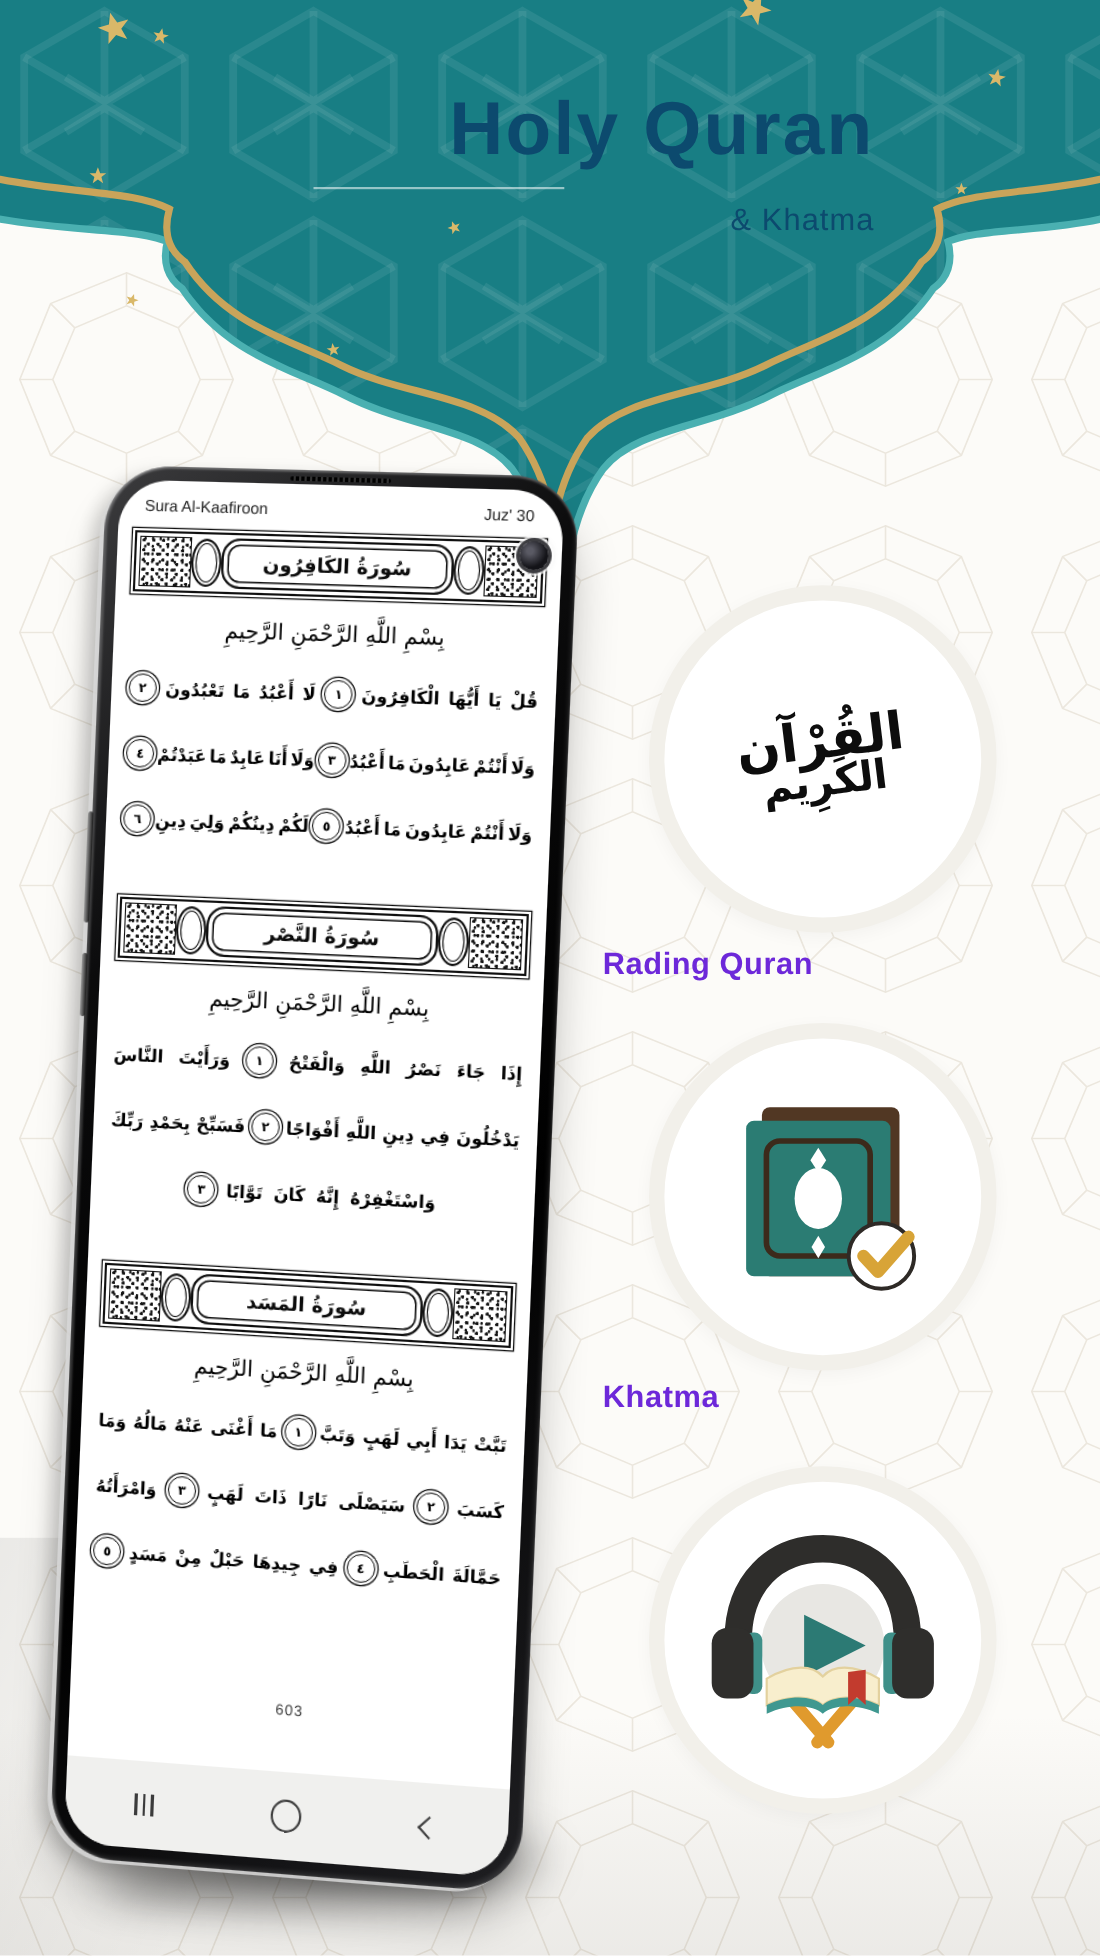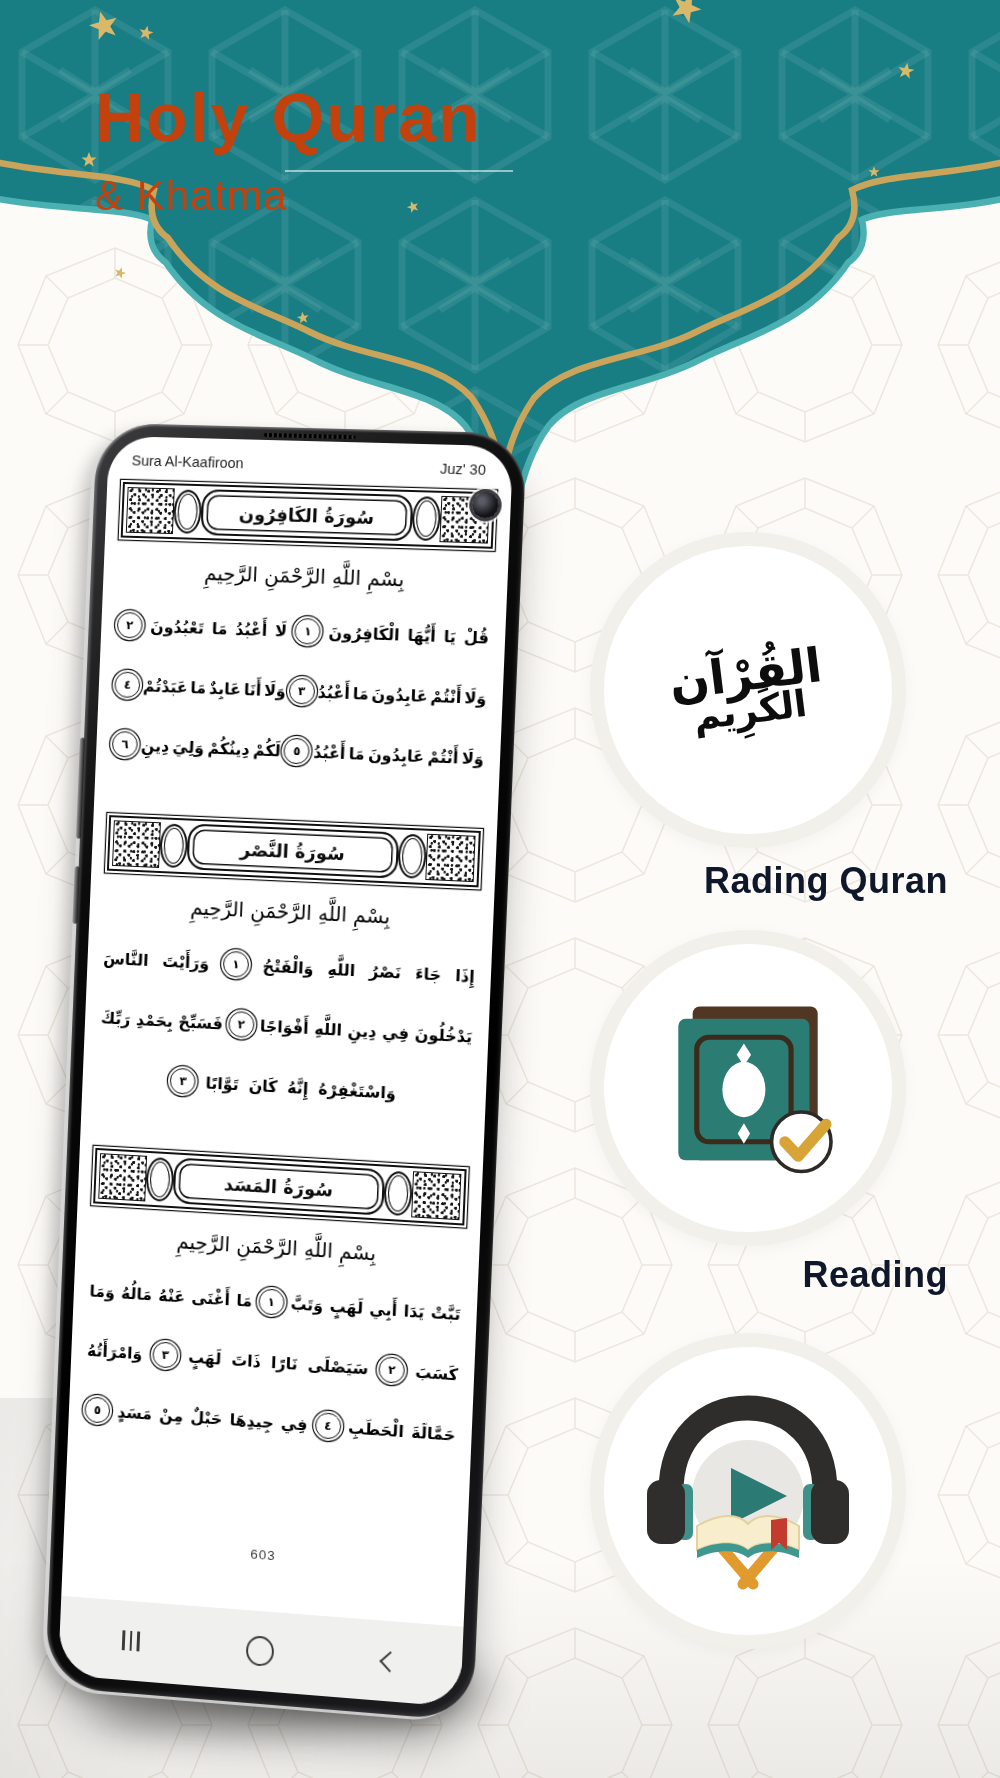--- a/index.html
+++ b/index.html
@@ -8,25 +8,25 @@
 
   
   .bgpat{position:absolute;inset:0;z-index:0;}
   .floor{position:absolute;bottom:0;left:0;width:100%;height:220px;z-index:0;
          background:linear-gradient(180deg,rgba(0,0,0,0) 0%,rgba(90,85,78,0.10) 100%);}
   .corner-shade{position:absolute;bottom:0;left:0;width:460px;height:380px;z-index:0;
          background:linear-gradient(115deg,rgba(0,0,0,0.07),rgba(0,0,0,0) 55%);}
 
   
   .arch{position:absolute;top:0;left:0;width:1000px;height:580px;z-index:1;}
-  .header-text{position:absolute;top:0;left:95px;width:700px;z-index:2;text-align:left;color:#c2410c;}
+  .header-text{position:absolute;top:0;left:95px;width:700px;z-index:2;text-align:right;color:#0c4a6e;}
   .title{margin-top:78px;font-size:68px;font-weight:bold;letter-spacing:2px;}
   .title-underline{width:228px;height:2px;background:rgba(255,255,255,0.55);margin:14px auto 0 auto;transform:translateX(-46px);}
   .subtitle1{margin-top:20px;font-size:38px;letter-spacing:1px;}
-  .subtitle2{font-size:42px;letter-spacing:1px;}
+  .subtitle2{margin-top:12px;font-size:28px;letter-spacing:1px;}
 
   
   .phone-shadow{position:absolute;left:95px;top:1672px;width:400px;height:56px;background:rgba(0,0,0,0.35);
     border-radius:50%;filter:blur(20px);transform:rotate(-3deg);z-index:1;}
   .phone{position:absolute;left:78px;top:428px;width:432px;height:1278px;z-index:3;
     background:linear-gradient(135deg,#3c3c3e 0%,#0b0b0c 28%,#000 62%,#1f1f22 100%);
     border-radius:60px;
     transform:perspective(2400px) rotateY(-6deg) rotateZ(2.4deg);
     transform-origin:50% 30%;
     box-shadow:-4px 3px 0 rgba(215,215,215,0.85),-10px 8px 18px rgba(0,0,0,0.18),0 30px 46px -8px rgba(0,0,0,0.32),
@@ -74,22 +74,22 @@
   .nav-recents{display:flex;gap:5px;}
   .nav-recents i{display:block;width:2.6px;height:20px;background:#3b3b3b;}
   .nav-home{width:24px;height:26px;border:2.6px solid #3b3b3b;border-radius:50%;}
   .nav-back{width:13px;height:13px;border-left:2.6px solid #3b3b3b;border-bottom:2.6px solid #3b3b3b;
     transform:rotate(45deg);}
 
   
   .fcircle{position:absolute;left:590px;width:288px;height:288px;border-radius:50%;background:#ffffff;
     border:14px solid #f2f0ea;z-index:2;display:flex;align-items:center;justify-content:center;
     box-shadow:0 4px 16px rgba(0,0,0,0.04);}
-  .flabel{position:absolute;left:548px;width:400px;text-align:right;font-size:36px;font-weight:bold;
-    color:#0f172a;z-index:2;letter-spacing:0.5px;}
+  .flabel{position:absolute;left:548px;width:400px;text-align:left;font-size:28px;font-weight:bold;
+    color:#6d28d9;z-index:2;letter-spacing:0.5px;}
   .callig{font-family:"DejaVu Sans",sans-serif;direction:rtl;text-align:center;color:#0d0d0d;
     transform:rotate(-7deg);line-height:0.98;}
   .callig .l1{display:block;font-size:47px;font-weight:bold;}
   .callig .l2{display:block;font-size:37px;font-weight:bold;margin-top:-4px;}
 </style>
 </head>
 <body>
 
 <div id="stage">
 
@@ -316,21 +316,21 @@
       <rect x="46" y="20" width="122" height="150" rx="7" fill="#513723"></rect>
       <rect x="32" y="32" width="128" height="138" rx="7" fill="#2b7c73"></rect>
       <rect x="50" y="50" width="92" height="102" rx="12" fill="none" stroke="#3c2a1b" stroke-width="5"></rect>
       <path d="M96,56 l7,11 -7,11 -7,-11 Z" fill="#ffffff"></path>
       <ellipse cx="96" cy="101" rx="21" ry="27" fill="#ffffff"></ellipse>
       <path d="M96,134 l6,10 -6,10 -6,-10 Z" fill="#ffffff"></path>
       <circle cx="152" cy="152" r="29" fill="#ffffff" stroke="#2e2a26" stroke-width="3.5"></circle>
       <path d="M136,152 l13,14 27,-31" stroke="#d8a437" stroke-width="11" fill="none" stroke-linecap="round" stroke-linejoin="round"></path>
     </svg>
   </div>
-  <div class="flabel" style="top:1254px">Reading</div>
+  <div class="flabel" style="top:1254px">Khatma</div>
 
   <div class="fcircle" style="top:1333px">
     <svg width="230" height="212" viewBox="0 0 230 210">
       <circle cx="115" cy="110" r="56" fill="#e8e7e3"></circle>
       <path d="M98,82 L154,110 L98,138 Z" fill="#2c7a74"></path>
       <path d="M38,106 C38,52 72,22 115,22 C158,22 192,52 192,106" stroke="#2e2d2b" stroke-width="25" fill="none" stroke-linecap="round"></path>
       <rect x="44" y="98" width="16" height="56" rx="7" fill="#3f9089"></rect>
       <rect x="170" y="98" width="16" height="56" rx="7" fill="#3f9089"></rect>
       <rect x="14" y="94" width="38" height="64" rx="14" fill="#2f2e2c"></rect>
       <rect x="178" y="94" width="38" height="64" rx="14" fill="#2f2e2c"></rect>

